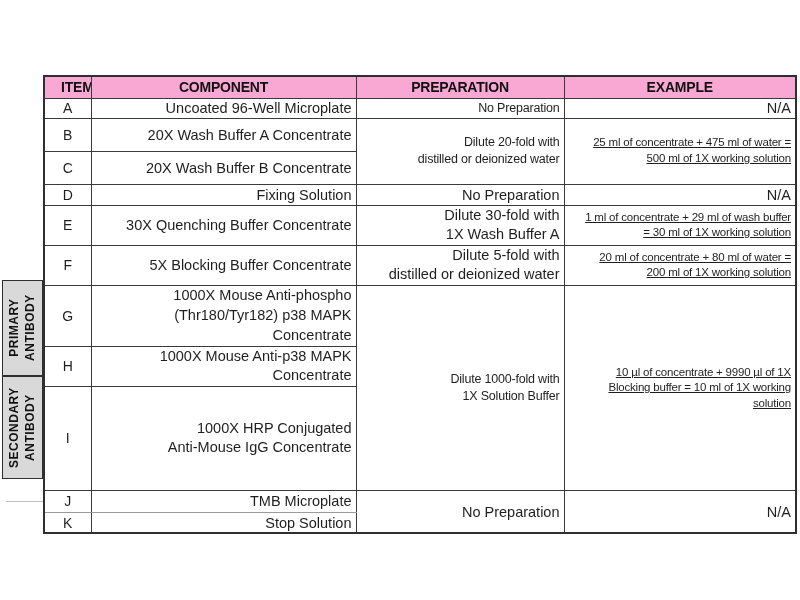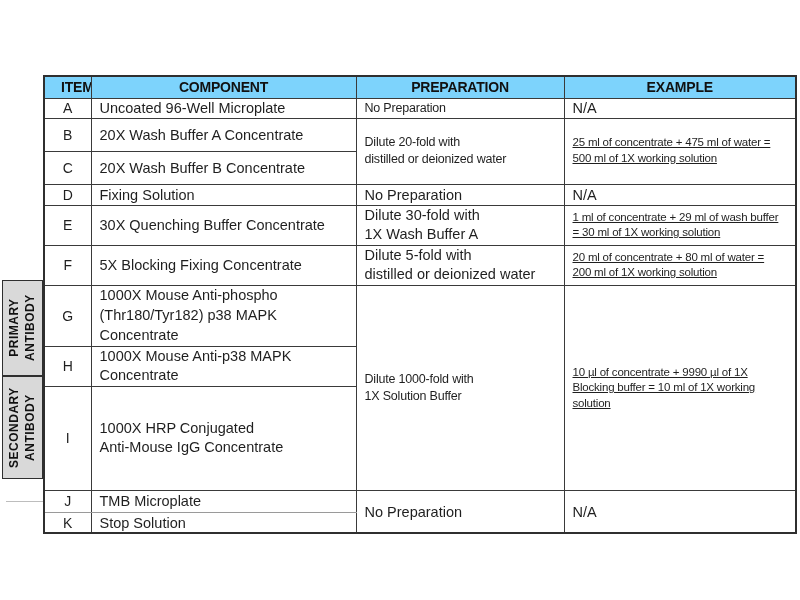--- a/index.html
+++ b/index.html
@@ -5,23 +5,23 @@
   html,body { margin:0; padding:0; background:#ffffff; }
   .canvas {
     position:relative; width:800px; height:600px; background:#ffffff;
     font-family:"Liberation Sans", sans-serif; color:#1f1f1f; overflow:hidden;
   }
   table.kit {
     position:absolute; left:43px; top:75px; width:752px;
     border-collapse:collapse; table-layout:fixed;
     border:2px solid #2f2f2f;
   }
-  .kit th, .kit td { border:1.5px solid #3a3a3a; vertical-align:middle; overflow:hidden; }
+  .kit th, .kit td { border:1.5px solid #3a3a3a; vertical-align:middle; overflow:hidden;text-align:right; }
   .kit th {
-    background:#7dd3fc; font-weight:bold; font-size:14px; letter-spacing:-0.2px;
+    background:#f9a8d4; font-weight:bold; font-size:14px; letter-spacing:-0.2px;
     text-align:center; padding:2px 16px; color:#111;
   }
   td.item { text-align:center; font-size:14px; padding:0; }
   td.txt  { padding:0 4px 0 8px; }
   .fs-n { font-size:14.5px; }
   .fs-c { font-size:12.5px; letter-spacing:-0.2px; }
   .fs-x { font-size:11.5px; letter-spacing:-0.2px;text-decoration:underline; }
   .lh   { line-height:1.35; }
   tr.jrow td.gray-div { border-bottom:1px solid #9a9a9a; }
   .side-label {
@@ -114,21 +114,21 @@
         <span>1X Wash Buffer A</span>
       </td>
       <td class="txt fs-x lh">
         <span>1 ml of concentrate + 29 ml of wash buffer</span><br>
         <span>= 30 ml of 1X working solution</span>
       </td>
     </tr>
 
     <tr style="height:38px">
       <td class="item">F</td>
-      <td class="txt fs-n">5X Blocking Fixing Concentrate</td>
+      <td class="txt fs-n">5X Blocking Buffer Concentrate</td>
       <td class="txt fs-n lh">
         <span>Dilute 5-fold with</span><br>
         <span>distilled or deionized water</span>
       </td>
       <td class="txt fs-x lh">
         <span>20 ml of concentrate + 80 ml of water =</span><br>
         <span>200 ml of 1X working solution</span>
       </td>
     </tr>
 

